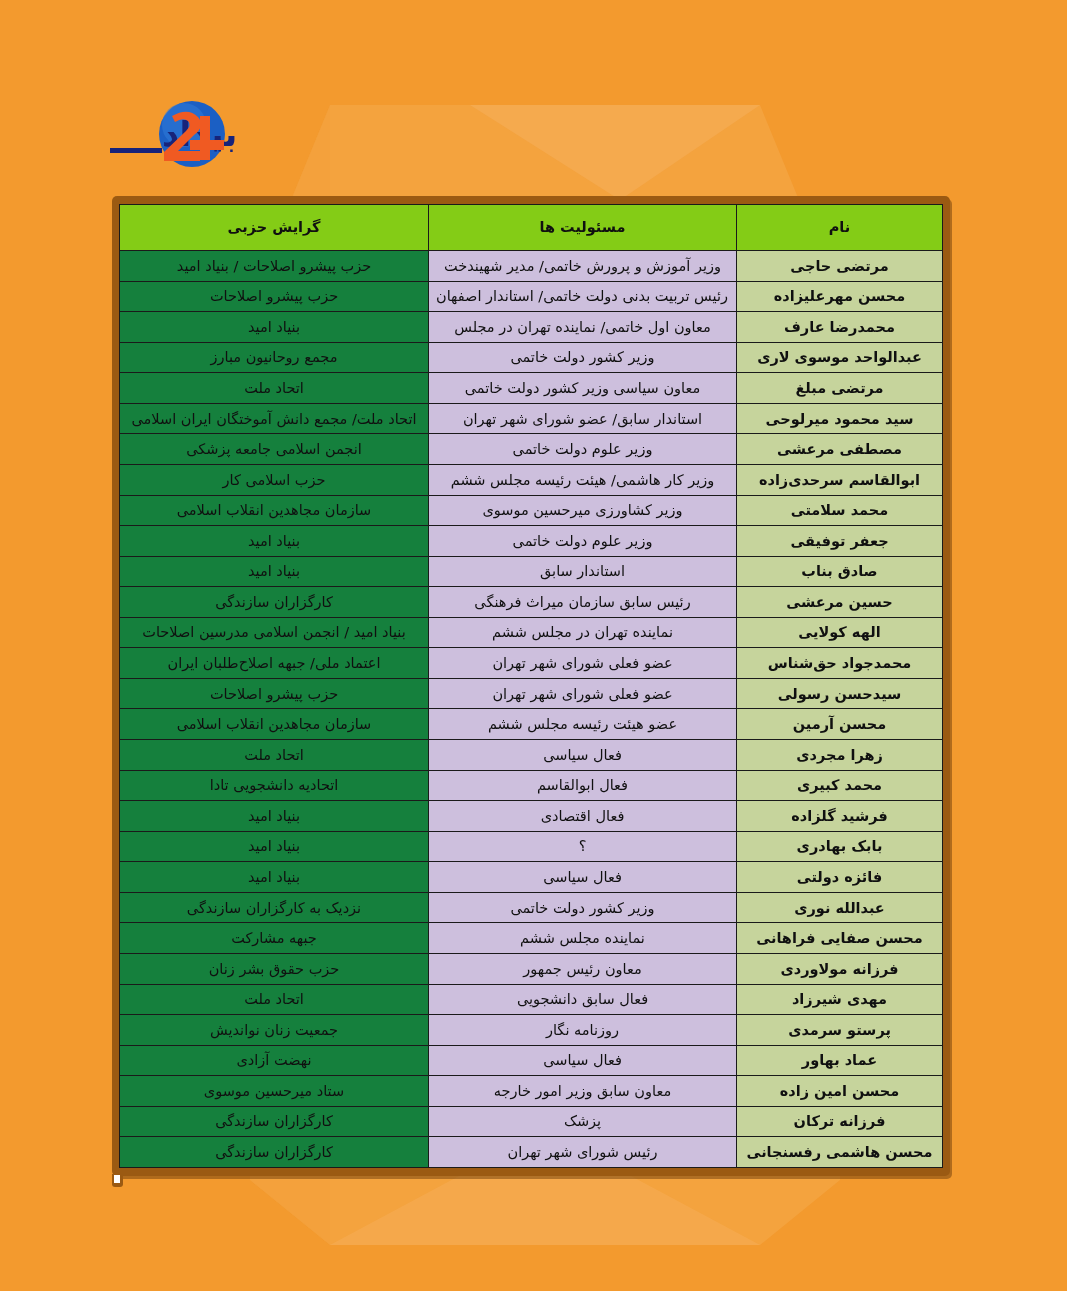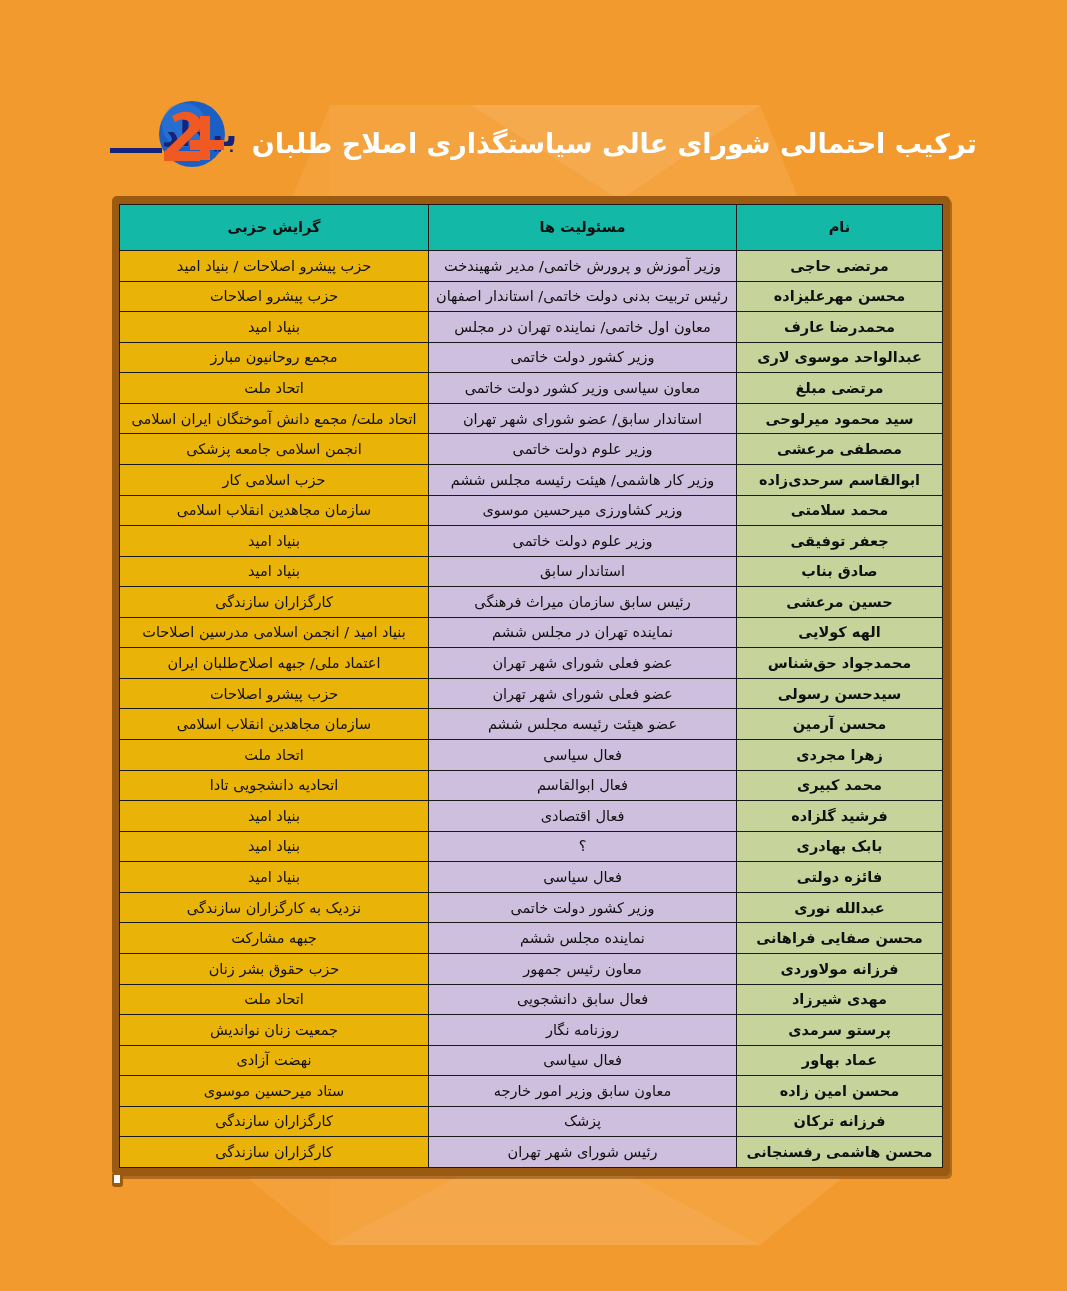--- a/index.html
+++ b/index.html
@@ -116,35 +116,35 @@
     overflow: hidden;
     white-space: nowrap;
   }
 
   col.c-name  { width: 206px; }
   col.c-resp  { width: 308px; }
   col.c-party { width: 309px; }
 
   thead th {
     height: 45px;
-    background: #14b8a6;
+    background: #84cc16;
     font-size: 17px;
     font-weight: 700;
   }
 
   tbody tr { height: 30.5px; }
 
   td.name {
     background: #c6d49c;
     font-weight: 700;
     font-size: 15.5px;
     margin-top: 40px;
   }
   td.resp  { background: #cdbfdd; }
-  td.party { background: #eab308; }
+  td.party { background: #15803d; }
 </style>
 </head>
 <body>
 
 <svg id="bg-deco" viewBox="0 0 1067 1291" xmlns="http://www.w3.org/2000/svg">
   <rect x="0" y="0" width="1067" height="1291" fill="#f39a2e"></rect>
   <polygon points="330,105 760,105 840,300 840,1180 760,1245 330,1245 250,1180 250,300" fill="#f4a544" opacity="0.75"></polygon>
   <polygon points="470,105 760,105 620,200" fill="#f5ad55" opacity="0.7"></polygon>
   <polygon points="330,1245 760,1245 545,1130" fill="#f5ad55" opacity="0.55"></polygon>
   <polygon points="250,300 330,105 330,1245 250,1180" fill="#f4a03a" opacity="0.5"></polygon>
@@ -157,21 +157,20 @@
     <circle cx="80" cy="33" r="22" fill="#2f7ad8" opacity="0.55"></circle>
     <text x="58" y="54" font-family="'DejaVu Sans','Liberation Sans',sans-serif" font-size="34" font-weight="700" fill="#17237a" text-anchor="end" direction="rtl">بیداد</text>
     <g fill="#f05a22">
       <path d="M68 24 q16 -9 26 1 q8 9 -4 18 l-16 16 h22 v10 h-36 v-9 l22 -21 q6 -6 2 -10 q-5 -4 -13 1 z"></path>
       <rect x="96" y="24" width="10" height="44"></rect>
       <rect x="86" y="48" width="34" height="10"></rect>
     </g>
     <rect x="6" y="56" width="52" height="5" fill="#17237a"></rect>
   </svg>
 
-  <div id="page-title">ترکیب احتمالی شورای عالی سیاستگذاری اصلاح طلبان</div>
 </div>
 
 <svg id="watermark" viewBox="0 0 640 520" xmlns="http://www.w3.org/2000/svg">
   <g fill="#e8707a" opacity="0.72">
     <path d="M470 30 q70 -12 92 34 q20 44 -34 72 q-30 16 -64 14 l0 -40 q26 2 44 -10 q18 -13 6 -28 q-12 -14 -44 -6 z"></path>
     <path d="M520 10 l34 0 l0 46 l-34 0 z"></path>
     <path d="M404 92 q60 -6 76 40 q14 42 -42 66 q-44 18 -100 10 l4 -42 q44 6 72 -6 q26 -12 14 -30 q-12 -16 -28 -6 z"></path>
     <path d="M300 186 q70 -10 86 44 q14 48 -54 74 q-58 22 -126 8 l8 -44 q56 10 86 -6 q26 -14 12 -32 q-14 -18 -20 -8 z"></path>
     <path d="M186 284 q66 -4 84 48 q16 50 -52 74 q-56 20 -120 6 l8 -44 q52 10 82 -6 q26 -14 12 -32 q-12 -16 -18 -6 z"></path>
     <path d="M96 370 q40 26 28 76 q-12 48 -72 66 l-18 -38 q34 -12 42 -36 q8 -24 -12 -38 z"></path>

